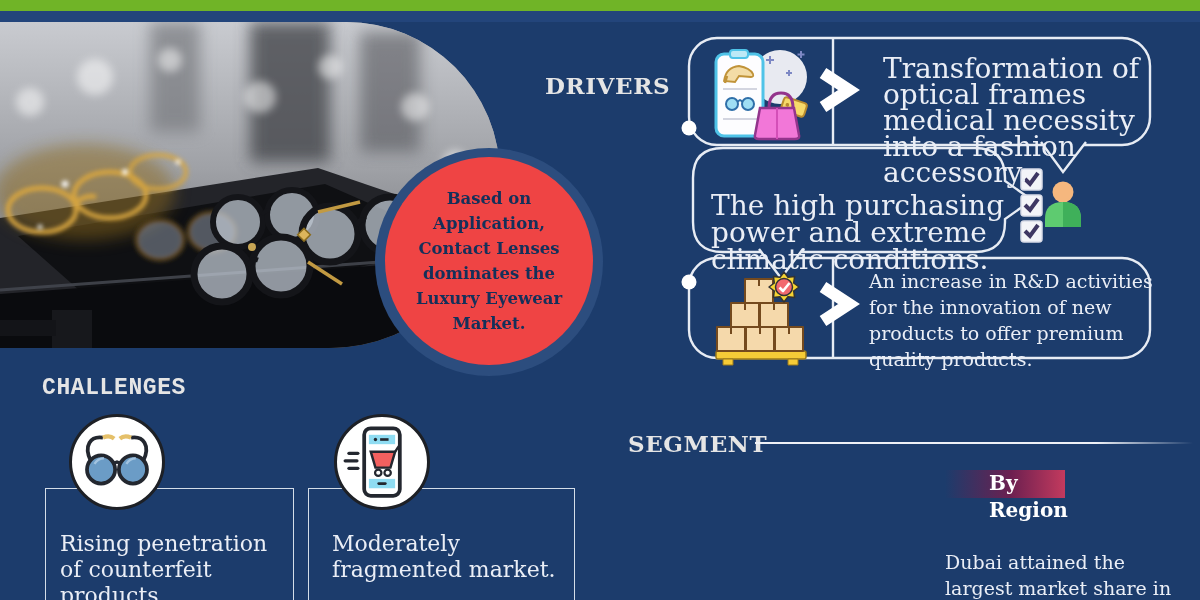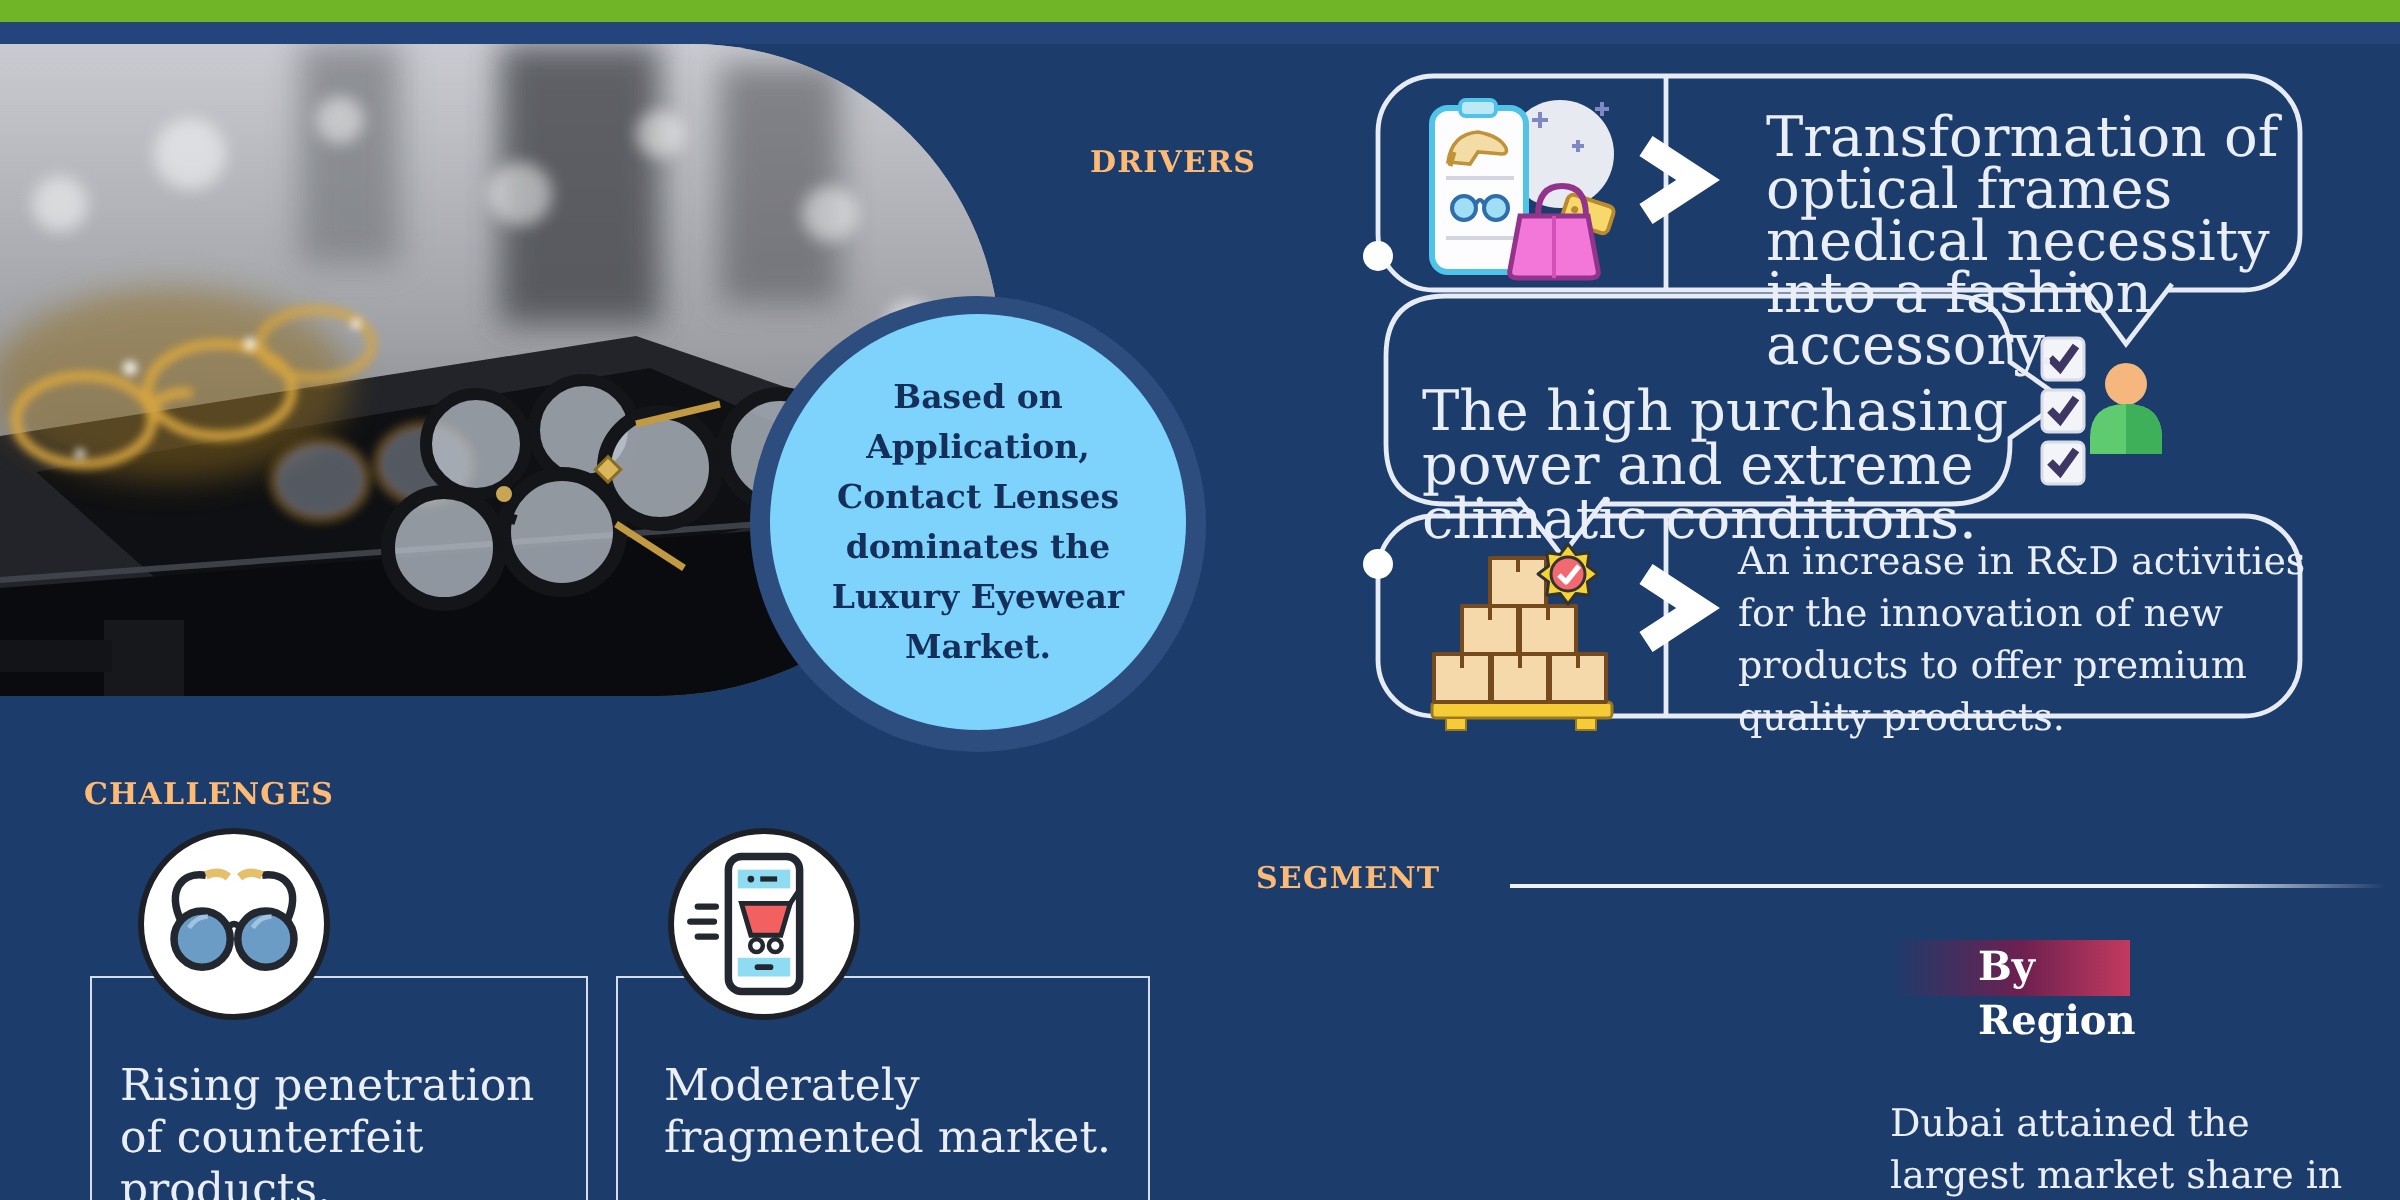--- a/index.html
+++ b/index.html
@@ -6,27 +6,27 @@
   body{width:1200px;height:600px;overflow:hidden;background:#1c3c6c;
        font-family:"DejaVu Serif","Liberation Serif",serif;}
   .stage{position:relative;width:1200px;height:600px;background:#1c3c6c;overflow:hidden;}
   .top-bar{position:absolute;left:0;top:0;width:1200px;height:11px;background:#70b427;}
   .top-band{position:absolute;left:0;top:11px;width:1200px;height:11px;background:#23457b;}
   .photo{position:absolute;left:0;top:22px;width:500px;height:326px;
          border-radius:0 170px 190px 0;overflow:hidden;background:#9fa1a6;}
   .halo{position:absolute;left:375px;top:148px;width:228px;height:228px;border-radius:50%;
         background:#2c4d7e;}
   .green-circle{position:absolute;left:385px;top:157px;width:208px;height:208px;border-radius:50%;
-        background:#7dd3fc;display:flex;align-items:center;justify-content:center;}
+        background:#ef4444;display:flex;align-items:center;justify-content:center;}
   .green-circle-text{width:184px;text-align:center;font-size:16.5px;font-weight:bold;
         line-height:25px;color:#14305a;}
-  h2{margin:0;position:absolute;color:#fdba74;font-size:15px;font-weight:bold;
+  h2{margin:0;position:absolute;color:#e5e5e5;font-size:23px;font-weight:bold;
      letter-spacing:0.6px;white-space:nowrap;}
   .drivers-title{left:545px;top:72px;}
-  .challenges-title{left:42px;top:388px;}
+  .challenges-title{left:42px;top:375px;font-family:Liberation Mono, monospace;}
   .segment-title{left:628px;top:430px;}
   .segment-line{position:absolute;left:755px;top:442px;width:438px;height:2px;
      background:linear-gradient(90deg,#eef1f7 0%,#eef1f7 78%,rgba(238,241,247,0) 100%);}
   .connectors{position:absolute;left:660px;top:25px;}
   .driver-text{position:absolute;color:#eaeef6;font-size:28px;line-height:26px;}
   .t1{left:883px;top:56px;width:296px;}
   .t2{left:711px;top:176px;width:300px;line-height:27px;margin-top:16px;}
   .t3{left:869px;top:268px;width:300px;font-size:19px;}
   .card{position:absolute;top:488px;height:130px;border:1.5px solid rgba(233,238,246,0.9);}
   .card1{left:45px;width:247px;}

